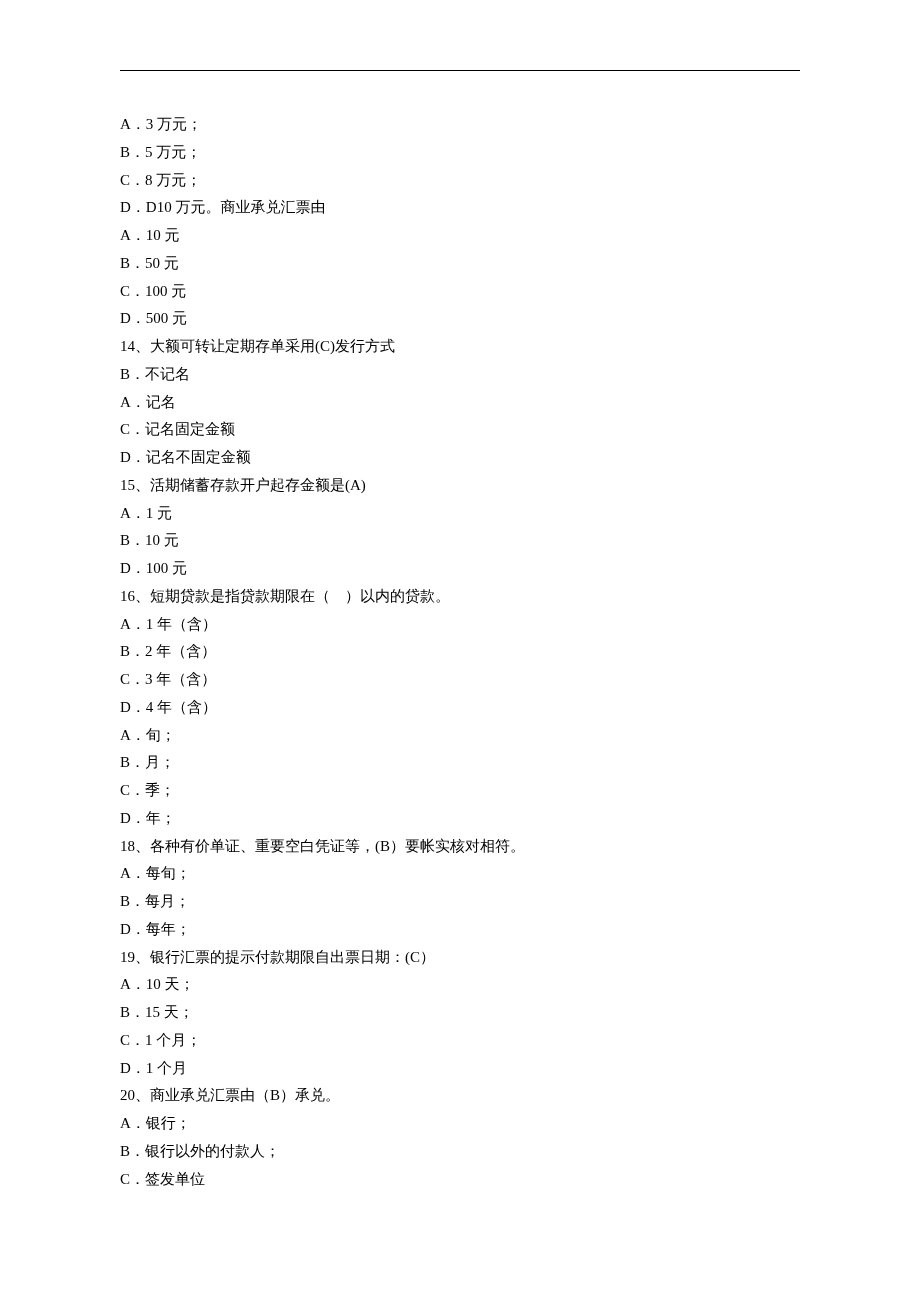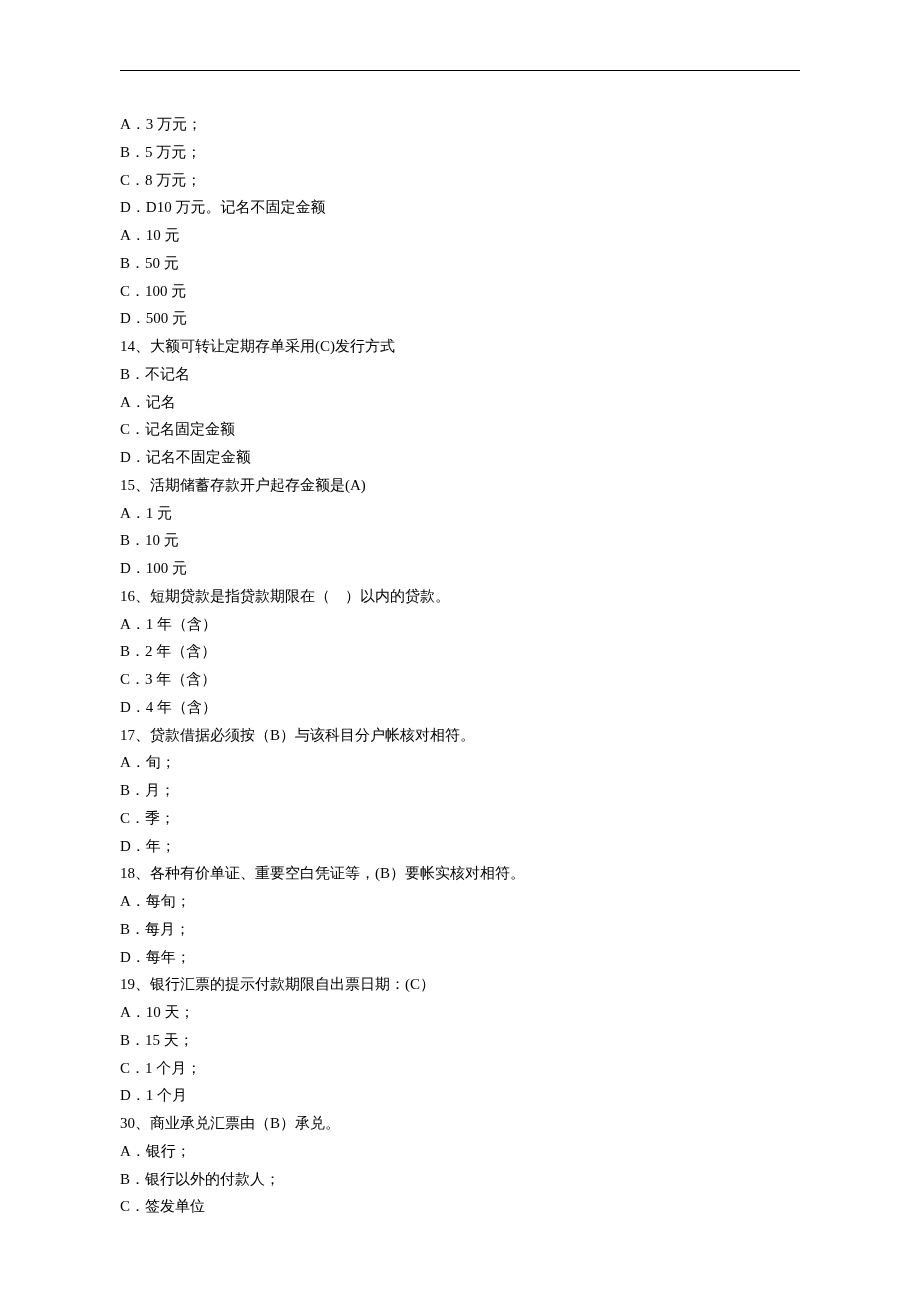--- a/index.html
+++ b/index.html
@@ -30,52 +30,51 @@
 </style>
 </head>
 <body>
 
 <div class="page">
   <hr class="divider">
   <div>
     <span class="line">A．3 万元；</span>
     <span class="line">B．5 万元；</span>
     <span class="line">C．8 万元；</span>
-    <span class="line">D．D10 万元。记名不固定金额</span>
+    <span class="line">D．D10 万元。商业承兑汇票由</span>
     <span class="line">A．10 元</span>
     <span class="line">B．50 元</span>
     <span class="line">C．100 元</span>
     <span class="line">D．500 元</span>
     <span class="line">14、大额可转让定期存单采用(C)发行方式</span>
     <span class="line">B．不记名</span>
     <span class="line">A．记名</span>
     <span class="line">C．记名固定金额</span>
     <span class="line">D．记名不固定金额</span>
     <span class="line">15、活期储蓄存款开户起存金额是(A)</span>
     <span class="line">A．1 元</span>
     <span class="line">B．10 元</span>
     <span class="line">D．100 元</span>
     <span class="line">16、短期贷款是指贷款期限在（    ）以内的贷款。</span>
     <span class="line">A．1 年（含）</span>
     <span class="line">B．2 年（含）</span>
     <span class="line">C．3 年（含）</span>
     <span class="line">D．4 年（含）</span>
-    <span class="line">17、贷款借据必须按（B）与该科目分户帐核对相符。</span>
     <span class="line">A．旬；</span>
     <span class="line">B．月；</span>
     <span class="line">C．季；</span>
     <span class="line">D．年；</span>
     <span class="line">18、各种有价单证、重要空白凭证等，(B）要帐实核对相符。</span>
     <span class="line">A．每旬；</span>
     <span class="line">B．每月；</span>
     <span class="line">D．每年；</span>
     <span class="line">19、银行汇票的提示付款期限自出票日期：(C）</span>
     <span class="line">A．10 天；</span>
     <span class="line">B．15 天；</span>
     <span class="line">C．1 个月；</span>
     <span class="line">D．1 个月</span>
-    <span class="line">30、商业承兑汇票由（B）承兑。</span>
+    <span class="line">20、商业承兑汇票由（B）承兑。</span>
     <span class="line">A．银行；</span>
     <span class="line">B．银行以外的付款人；</span>
     <span class="line">C．签发单位</span>
 
   </div>
 </div>
 
 </body></html>

